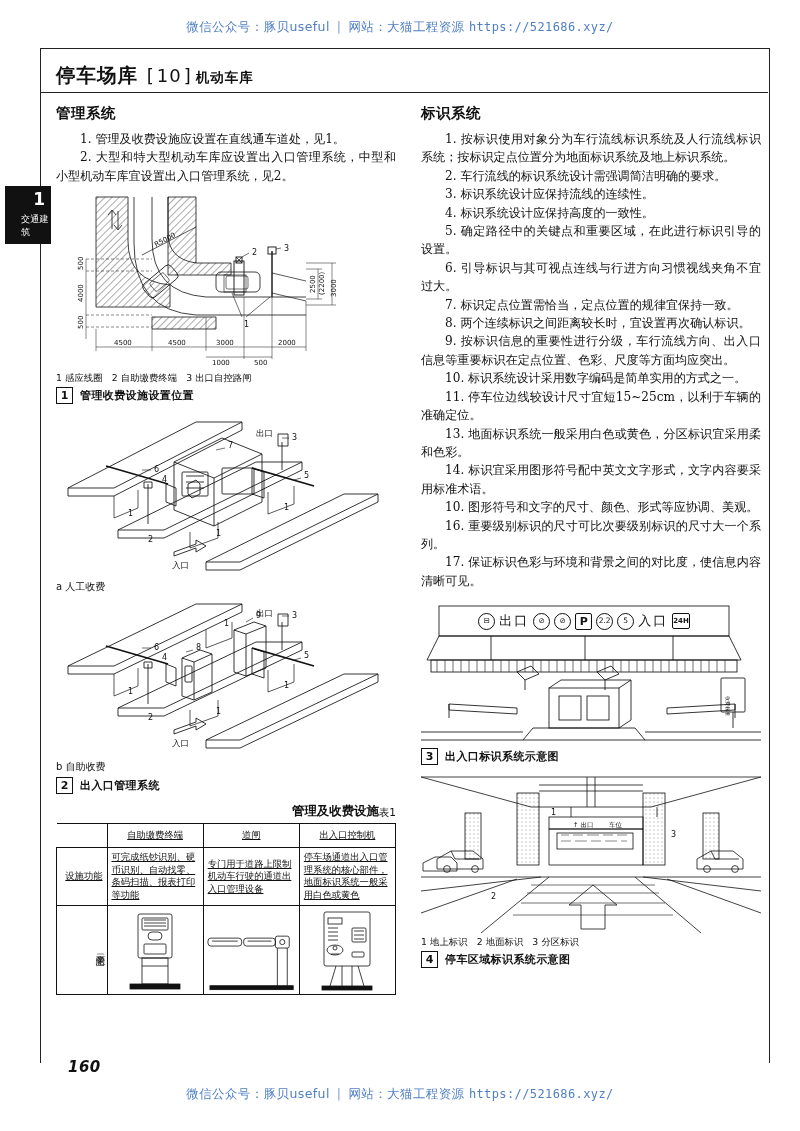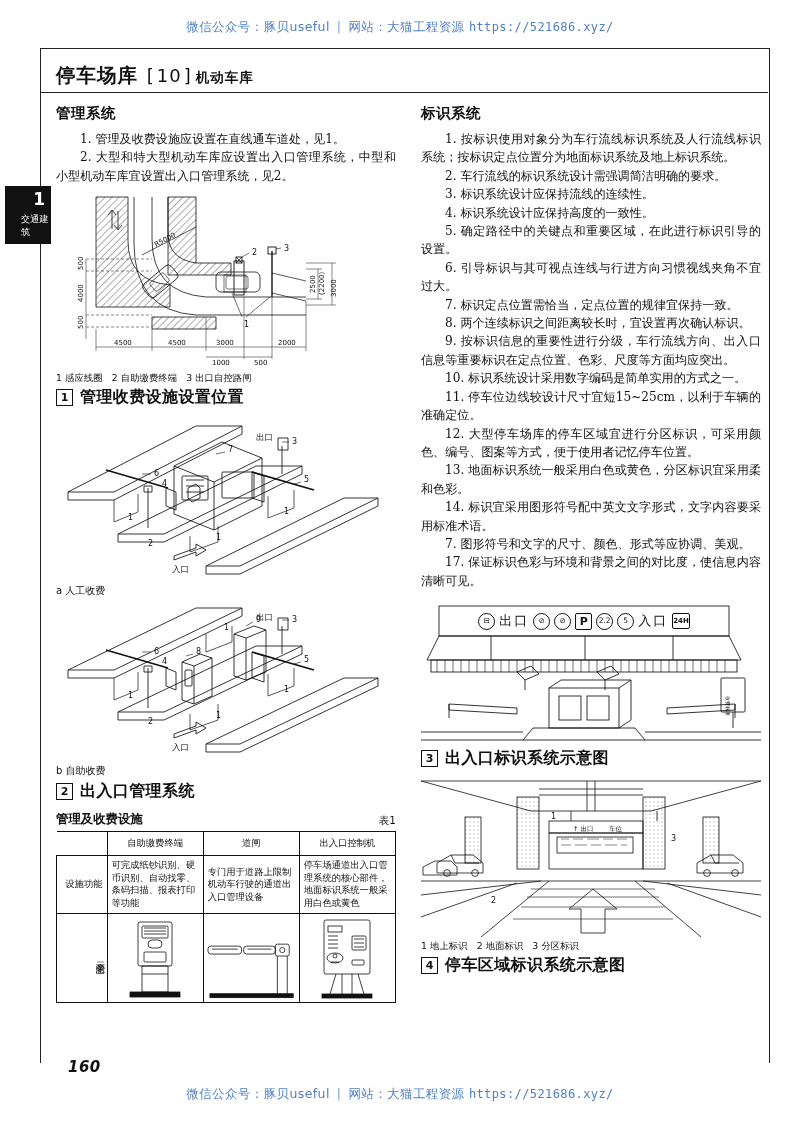--- a/index.html
+++ b/index.html
@@ -68,37 +68,38 @@
     font-family:"DejaVu Serif","Liberation Serif",serif;
   }
 
   
   .fig-cap{display:flex;align-items:center;gap:7px;margin-top:3px;}
   .fig-box{
     width:15px;height:15px;border:1.3px solid #111;
     display:flex;align-items:center;justify-content:center;
     font-size:11px;font-weight:bold;line-height:1;flex:none;
   }
-  .fig-cap .t{font-size:16px;font-weight:bold;letter-spacing:.4px;}
+  .fig-cap .t{font-size:11px;font-weight:bold;letter-spacing:.4px;}
   .legend{font-size:9.3px;line-height:13px;letter-spacing:.1px;}
   .legend span{margin-right:9px;white-space:nowrap;}
 
   
   .draw{position:relative;width:100%;}
   .draw svg{display:block;width:100%;height:100%;}
 
   
   #table-title-row{
-    display:flex;justify-content:space-between;align-items:flex-end;
+    display:flex;justify-content:flex-end;align-items:flex-end;
     font-size:12.4px;font-weight:bold;margin-top:9px;
   }
   #table-title-row .tnum{font-size:10.5px;font-weight:normal;}
   table.spec{
     width:100%;border-collapse:collapse;margin-top:3px;
     table-layout:fixed;
+    text-decoration:underline;
   }
   table.spec th,table.spec td{
     border:0.8px solid #111;
     font-size:9.3px;line-height:12.6px;
     padding:3px 4px;vertical-align:middle;
   }
   table.spec thead th{
     border-top:1.6px solid #111;border-bottom:1.2px solid #111;
     text-align:center;font-weight:normal;height:17px;
   }
@@ -474,24 +475,24 @@
     <p class="para">2. 车行流线的标识系统设计需强调简洁明确的要求。</p>
     <p class="para">3. 标识系统设计应保持流线的连续性。</p>
     <p class="para">4. 标识系统设计应保持高度的一致性。</p>
     <p class="para">5. 确定路径中的关键点和重要区域，在此进行标识引导的设置。</p>
     <p class="para">6. 引导标识与其可视点连线与行进方向习惯视线夹角不宜过大。</p>
     <p class="para">7. 标识定点位置需恰当，定点位置的规律宜保持一致。</p>
     <p class="para">8. 两个连续标识之间距离较长时，宜设置再次确认标识。</p>
     <p class="para">9. 按标识信息的重要性进行分级，车行流线方向、出入口信息等重要标识在定点位置、色彩、尺度等方面均应突出。</p>
     <p class="para">10. 标识系统设计采用数字编码是简单实用的方式之一。</p>
     <p class="para">11. 停车位边线较设计尺寸宜短15~25cm，以利于车辆的准确定位。</p>
-    <p class="para">12. 大型停车场库的停车区域宜进行分区标识，可采用颜色、编号、图案等方式，便于使用者记忆停车位置。</p>
     <p class="para">13. 地面标识系统一般采用白色或黄色，分区标识宜采用柔和色彩。</p>
     <p class="para">14. 标识宜采用图形符号配中英文文字形式，文字内容要采用标准术语。</p>
-    <p class="para">7. 图形符号和文字的尺寸、颜色、形式等应协调、美观。</p>
+    <p class="para">10. 图形符号和文字的尺寸、颜色、形式等应协调、美观。</p>
+    <p class="para">16. 重要级别标识的尺寸可比次要级别标识的尺寸大一个系列。</p>
     <p class="para">17. 保证标识色彩与环境和背景之间的对比度，使信息内容清晰可见。</p>
 
     <div style="position:relative;margin-top:14px;height:140px;">
       <svg viewBox="0 0 340 140" preserveAspectRatio="none" style="position:absolute;inset:0;width:100%;height:100%;">
         <g fill="none" stroke="#111" stroke-width="0.85">
 
           <rect x="18" y="2" width="290" height="30"></rect>
 
           <path d="M18,32 L6,56 L320,56 L308,32 Z"></path>
 

